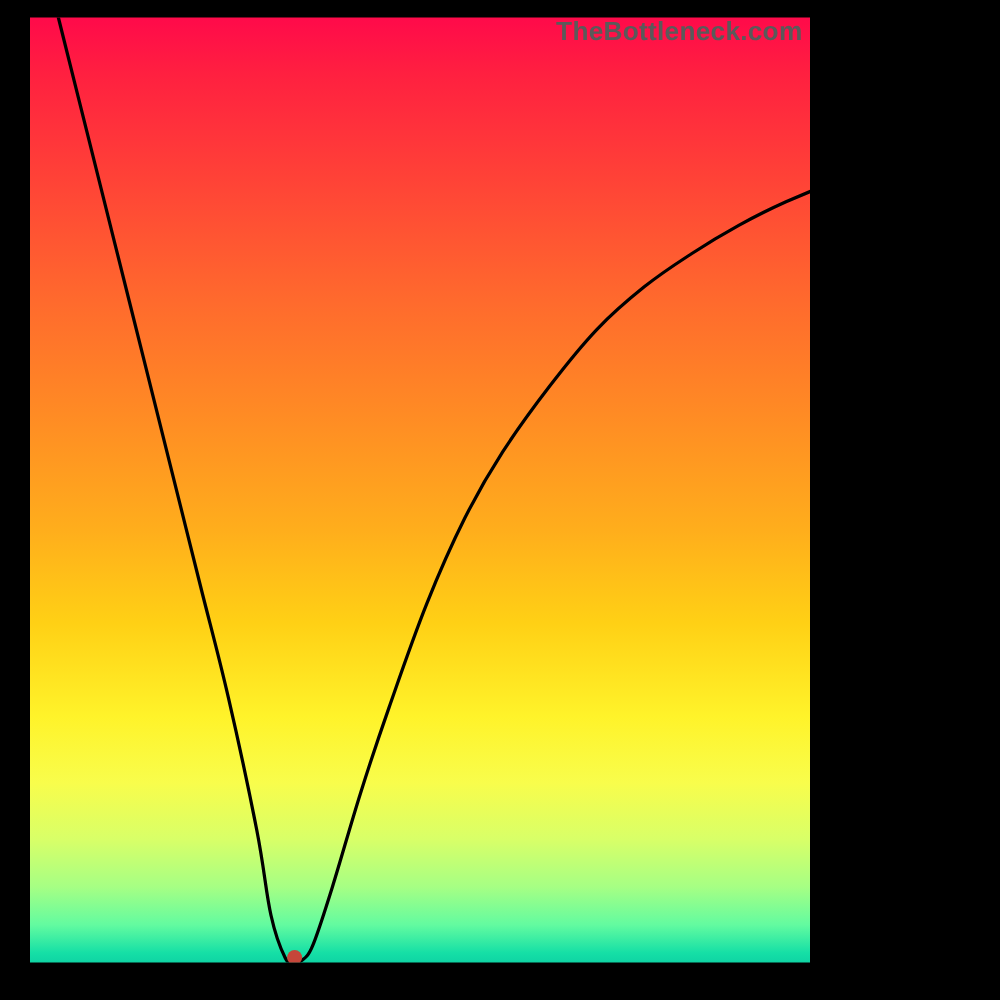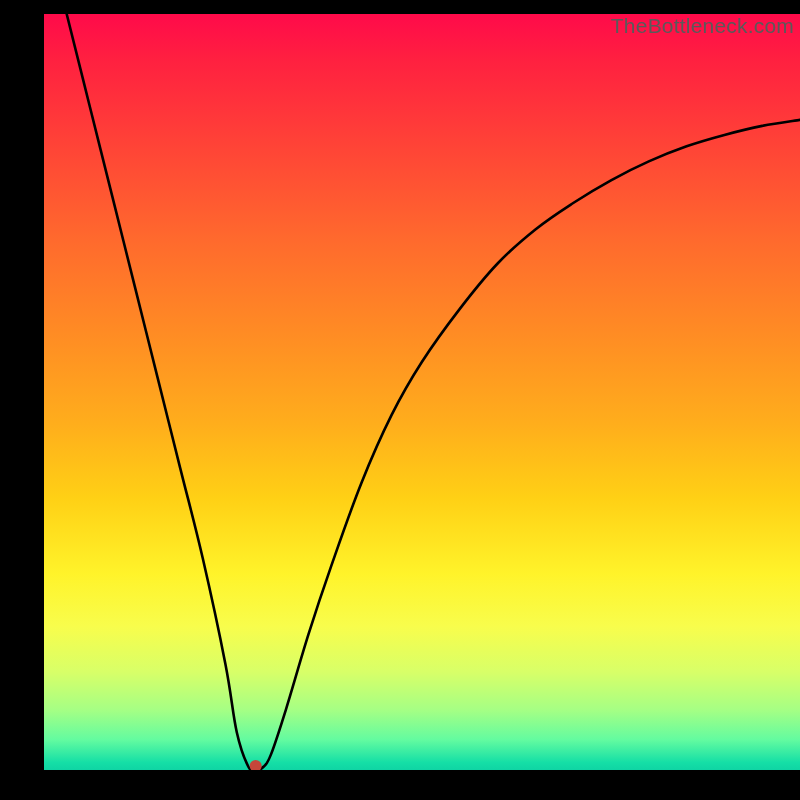--- a/index.html
+++ b/index.html
@@ -12,40 +12,41 @@
     font-family: Arial, Helvetica, sans-serif;
   }
   .frame {
     position: relative;
     width: 800px;
     height: 800px;
     background: #000;
   }
   .plot {
     position: absolute;
-    left: 44px;
+    left: 24px;
     top: 14px;
-    width: 756px;
+    width: 624px;
     height: 756px;
     background: linear-gradient(to bottom,
       #ff0a4a 0%,
       #ff2040 6%,
       #ff4536 18%,
       #ff6a2d 30%,
       #ff8b24 42%,
       #ffad1c 54%,
       #ffd015 64%,
       #fff32a 74%,
       #f8fd4c 81%,
       #d8ff68 87%,
       #a6ff84 92%,
       #63fba0 96%,
       #15dfa6 99%,
       #0fd4a4 100%
     );
+    font-weight: bold;
   }
   .watermark {
     position: absolute;
     top: 0px;
     right: 6px;
     color: #5a5a5a;
     font-size: 21px;
     letter-spacing: 0.2px;
     user-select: none;
   }

